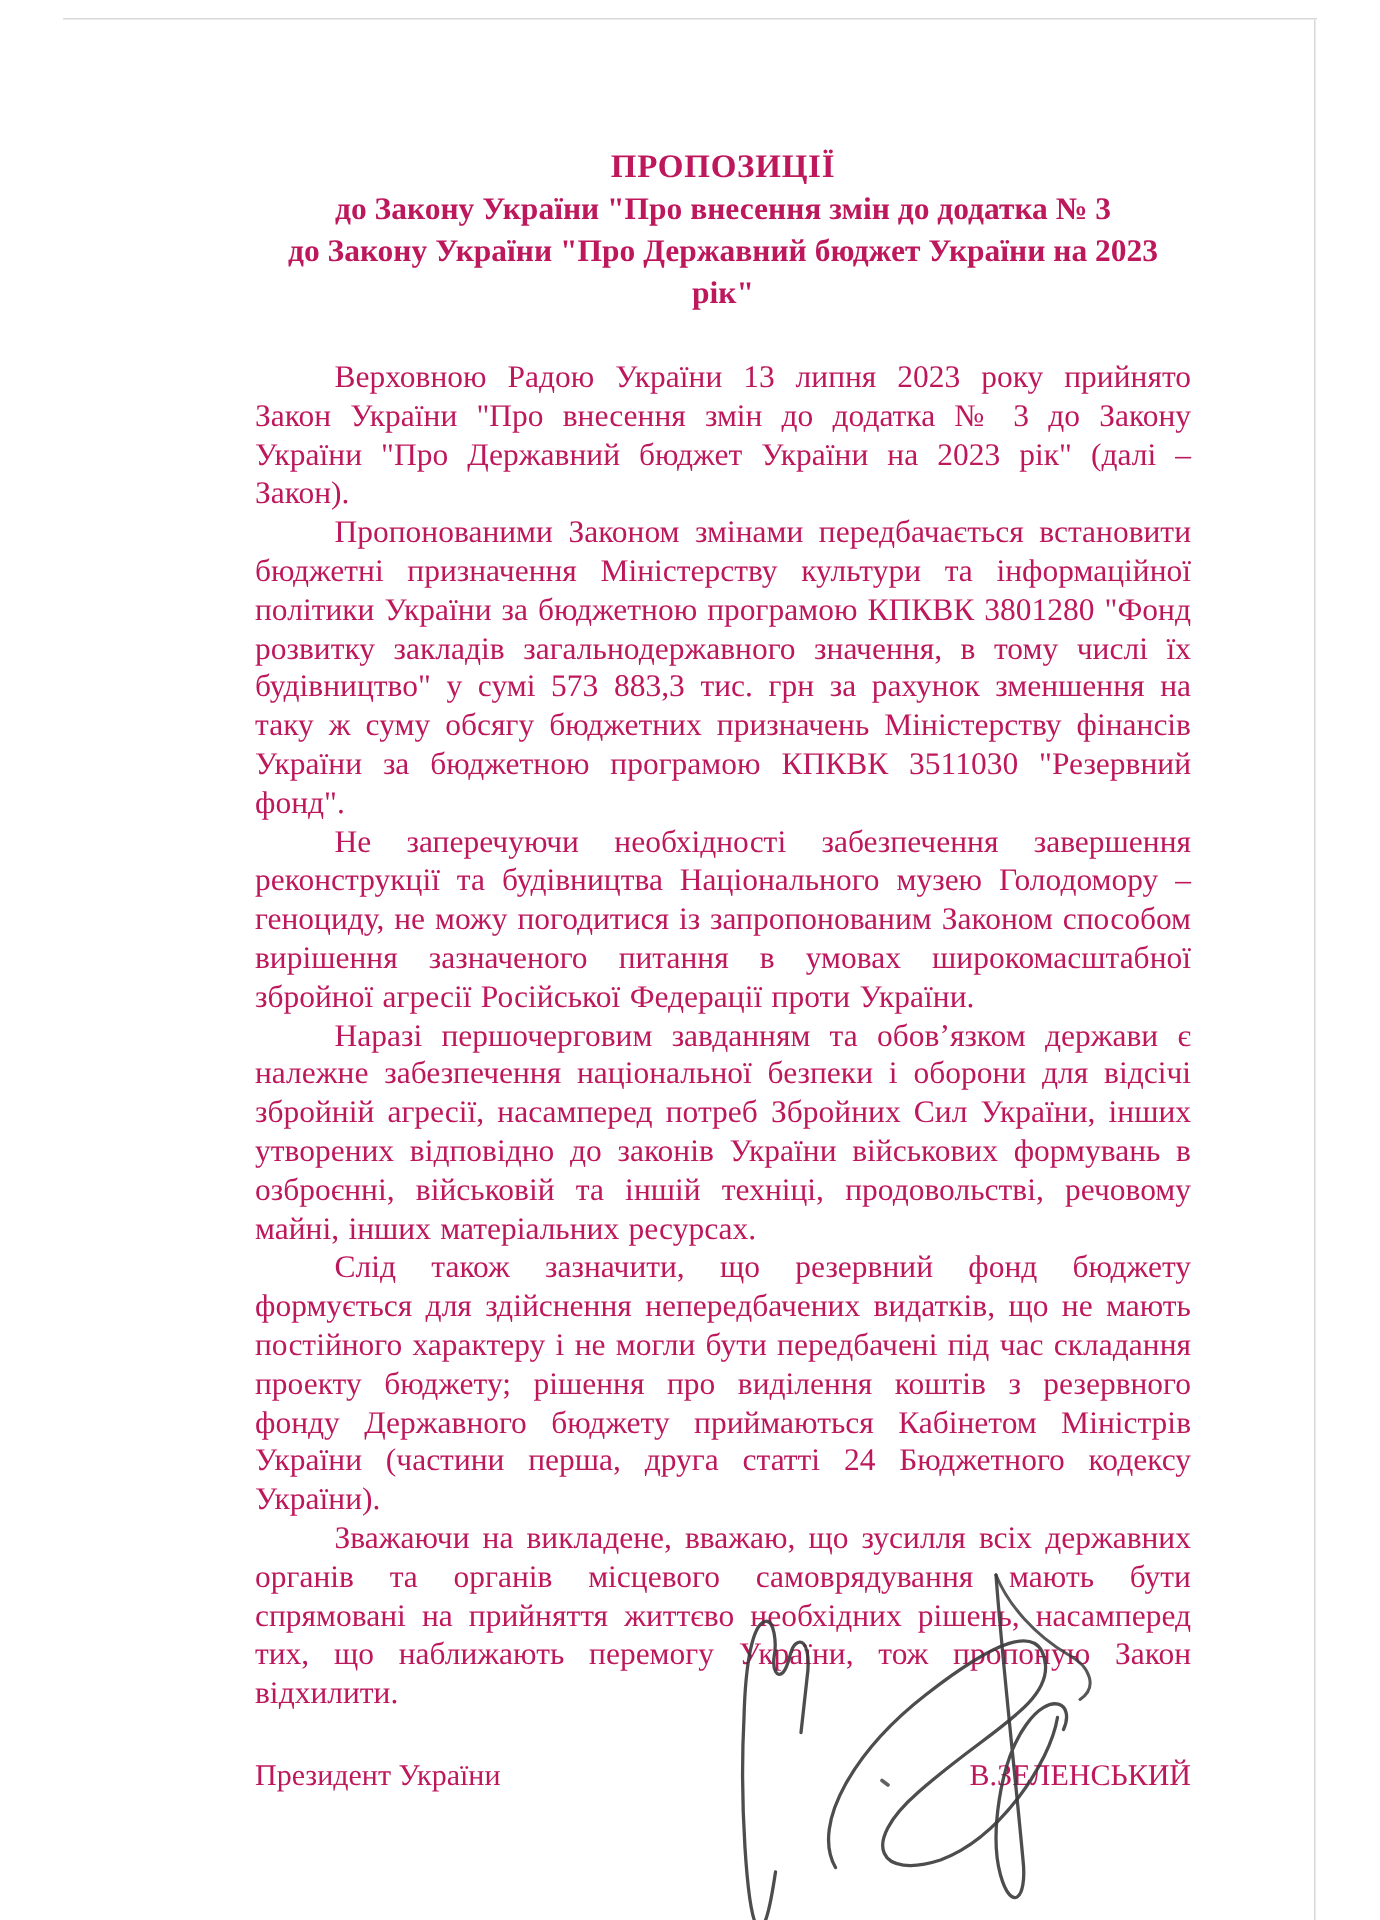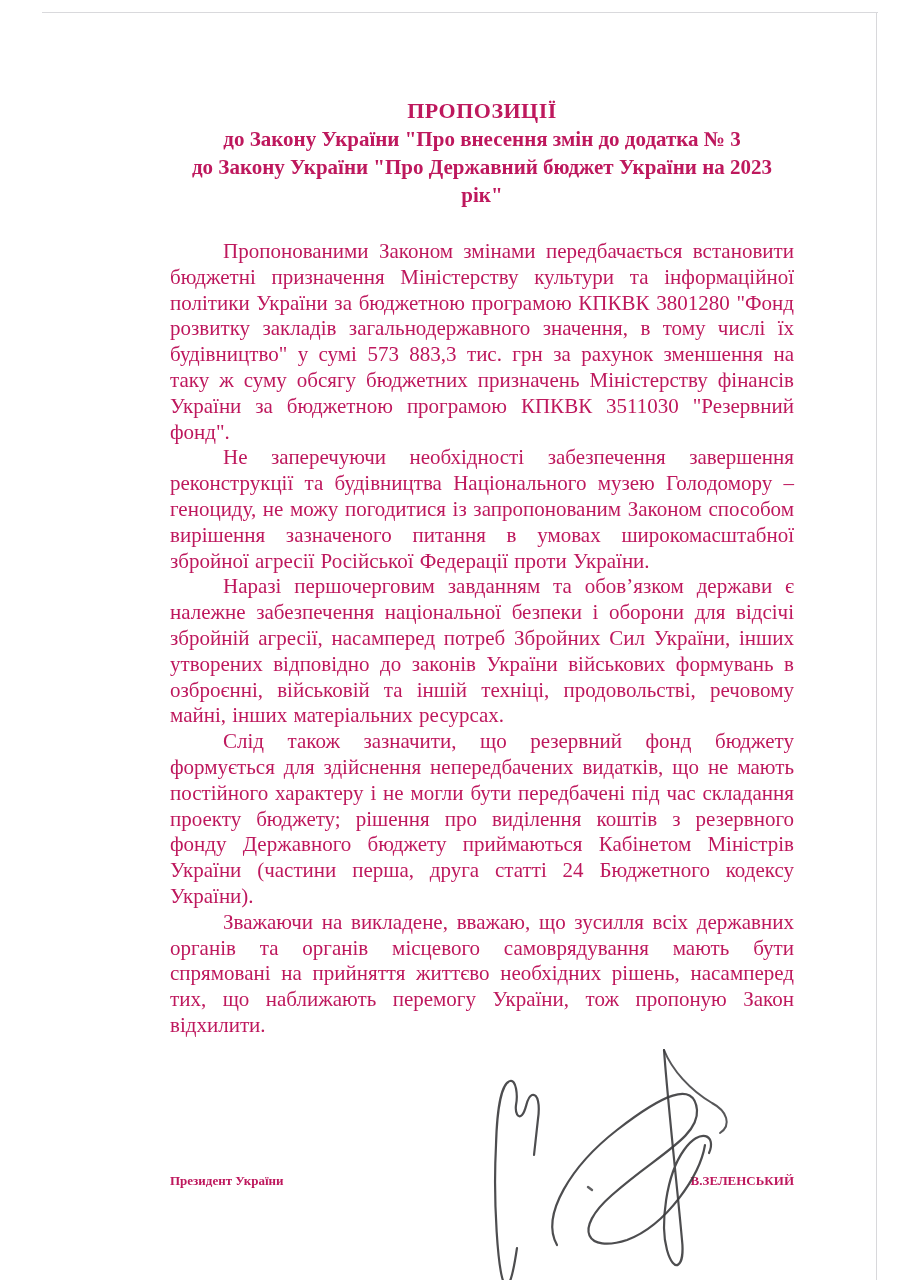--- a/index.html
+++ b/index.html
@@ -55,22 +55,22 @@
     word-spacing: 1px;
   }
   .signature-row {
     position: absolute;
     left: 128px;
     right: 84px;
     top: 1160px;
     display: flex;
     justify-content: space-between;
     align-items: center;
-    font-weight: bold;
-    font-size: 13px;
+    font-weight: normal;
+    font-size: 20px;
   }
   .signature-svg {
     position: absolute;
     left: 380px;
     top: 1030px;
     width: 340px;
     height: 250px;
     pointer-events: none;
   }
 </style>
@@ -81,20 +81,21 @@
 
   <div class="content">
 
     <div class="title-block">
       <div class="title-line-main">ПРОПОЗИЦІЇ</div>
       <div class="title-line">до Закону України "Про внесення змін до додатка № 3</div>
       <div class="title-line">до Закону України "Про Державний бюджет України на 2023 рік"</div>
     </div>
 
     <div class="body-text">
+      <p>Верховною Радою України 13 липня 2023 року прийнято Закон України "Про внесення змін до додатка № 3 до Закону України "Про Державний бюджет України на 2023 рік" (далі – Закон).</p>
       <p>Пропонованими Законом змінами передбачається встановити бюджетні призначення Міністерству культури та інформаційної політики України за бюджетною програмою КПКВК 3801280 "Фонд розвитку закладів загальнодержавного значення, в тому числі їх будівництво" у сумі 573 883,3 тис. грн за рахунок зменшення на таку ж суму обсягу бюджетних призначень Міністерству фінансів України за бюджетною програмою КПКВК 3511030 "Резервний фонд".</p>
       <p>Не заперечуючи необхідності забезпечення завершення реконструкції та будівництва Національного музею Голодомору – геноциду, не можу погодитися із запропонованим Законом способом вирішення зазначеного питання в умовах широкомасштабної збройної агресії Російської Федерації проти України.</p>
       <p>Наразі першочерговим завданням та обов’язком держави є належне забезпечення національної безпеки і оборони для відсічі збройній агресії, насамперед потреб Збройних Сил України, інших утворених відповідно до законів України військових формувань в озброєнні, військовій та іншій техніці, продовольстві, речовому майні, інших матеріальних ресурсах.</p>
       <p>Слід також зазначити, що резервний фонд бюджету формується для здійснення непередбачених видатків, що не мають постійного характеру і не могли бути передбачені під час складання проекту бюджету; рішення про виділення коштів з резервного фонду Державного бюджету приймаються Кабінетом Міністрів України (частини перша, друга статті 24 Бюджетного кодексу України).</p>
       <p>Зважаючи на викладене, вважаю, що зусилля всіх державних органів та органів місцевого самоврядування мають бути спрямовані на прийняття життєво необхідних рішень, насамперед тих, що наближають перемогу України, тож пропоную Закон відхилити.</p>
     </div>
 
   </div>
 
   <div class="signature-row">

